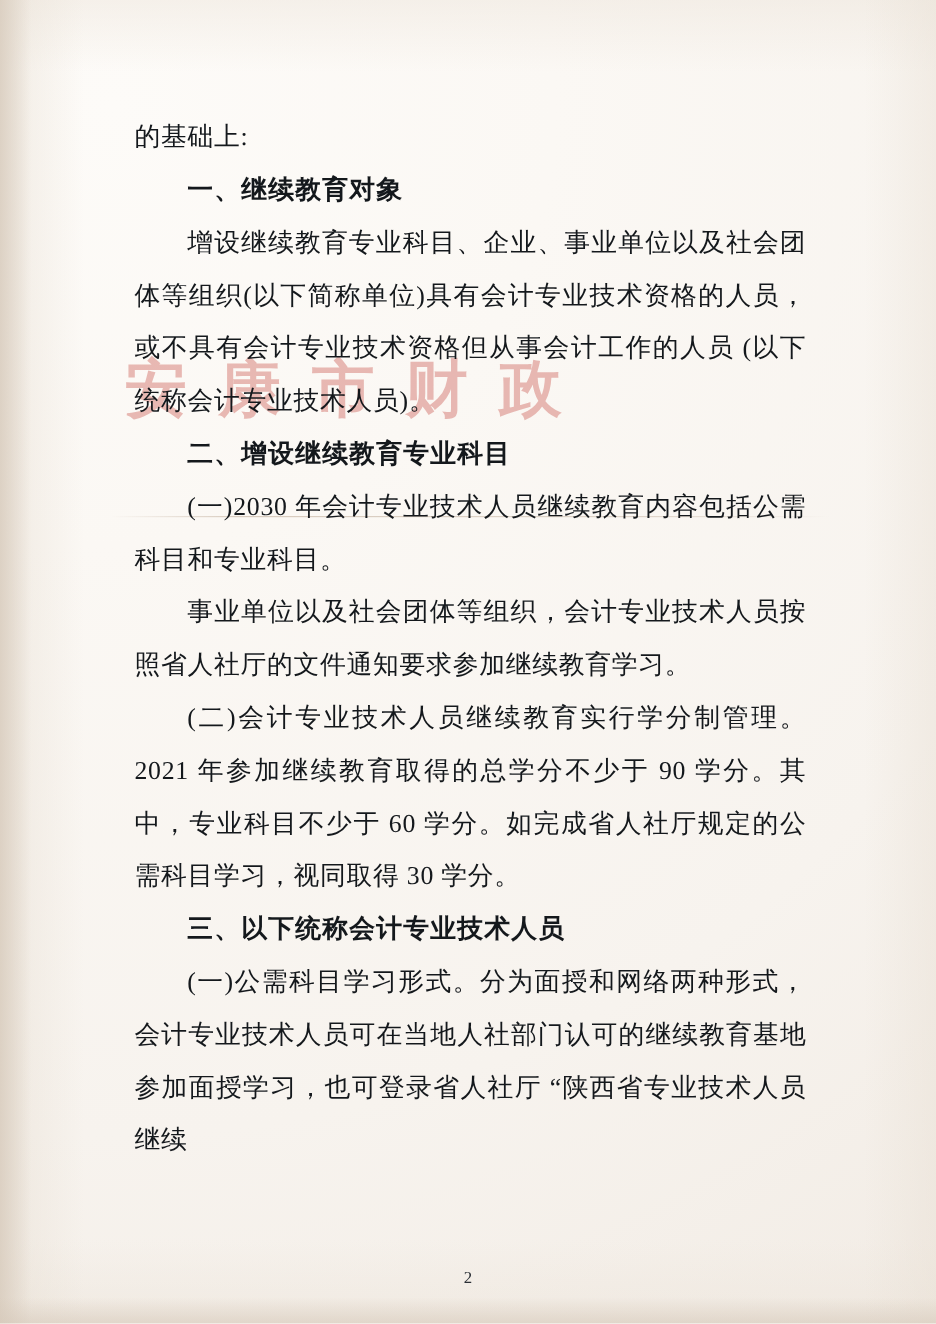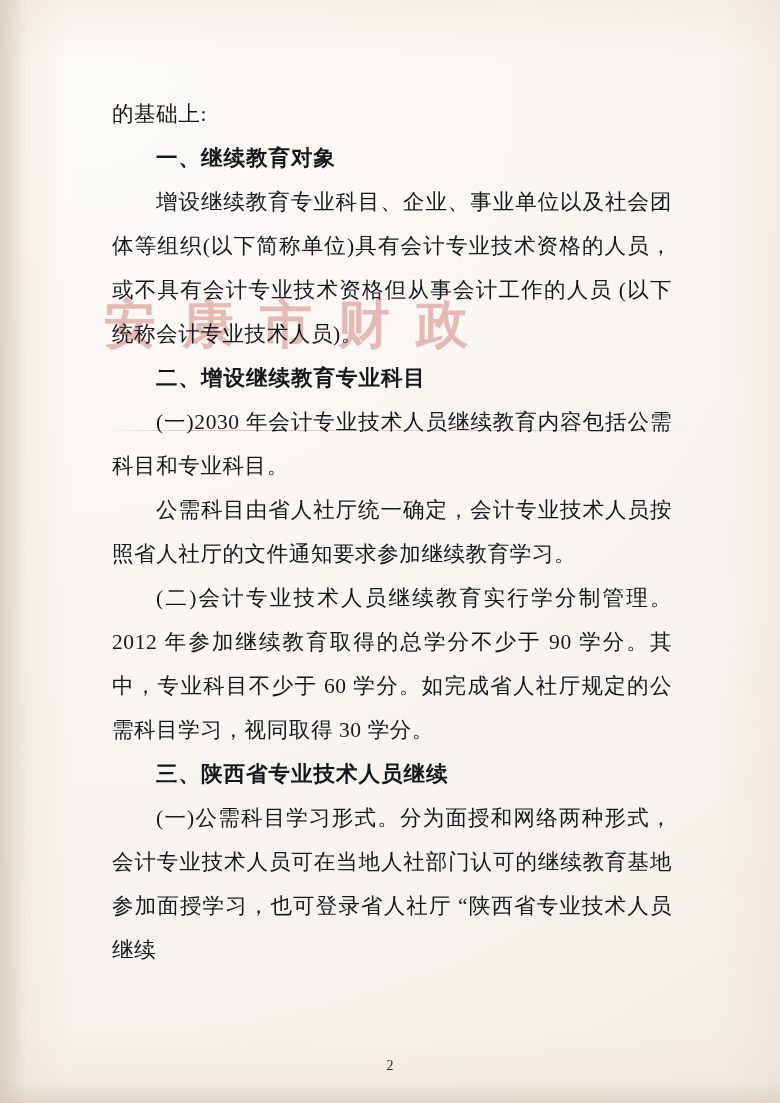--- a/index.html
+++ b/index.html
@@ -119,20 +119,20 @@
   <div class="fold-line"></div>
 
   <div class="watermark">安康市财政</div>
 
   <div class="content">
     <p class="para">的基础上:</p>
     <p class="heading">一、继续教育对象</p>
     <p class="para indent">增设继续教育专业科目、企业、事业单位以及社会团体等组织(以下简称单位)具有会计专业技术资格的人员，或不具有会计专业技术资格但从事会计工作的人员 (以下统称会计专业技术人员)。</p>
     <p class="heading">二、增设继续教育专业科目</p>
     <p class="para indent">(一)2030 年会计专业技术人员继续教育内容包括公需科目和专业科目。</p>
-    <p class="para indent">公需科目由省人社厅统一确定，会计专业技术人员按照省人社厅的文件通知要求参加继续教育学习。</p>
-    <p class="para indent">(二)会计专业技术人员继续教育实行学分制管理。2012 年参加继续教育取得的总学分不少于 90 学分。其中，专业科目不少于 60 学分。如完成省人社厅规定的公需科目学习，视同取得 30 学分。</p>
-    <p class="heading">三、陕西省专业技术人员继续</p>
+    <p class="para indent">事业单位以及社会团体等组织，会计专业技术人员按照省人社厅的文件通知要求参加继续教育学习。</p>
+    <p class="para indent">(二)会计专业技术人员继续教育实行学分制管理。2021 年参加继续教育取得的总学分不少于 90 学分。其中，专业科目不少于 60 学分。如完成省人社厅规定的公需科目学习，视同取得 30 学分。</p>
+    <p class="heading">三、以下统称会计专业技术人员</p>
     <p class="para indent">(一)公需科目学习形式。分为面授和网络两种形式，会计专业技术人员可在当地人社部门认可的继续教育基地参加面授学习，也可登录省人社厅 “陕西省专业技术人员继续</p>
   </div>
 
   <div class="footer">2</div>
 </div>
 
 </body></html>

